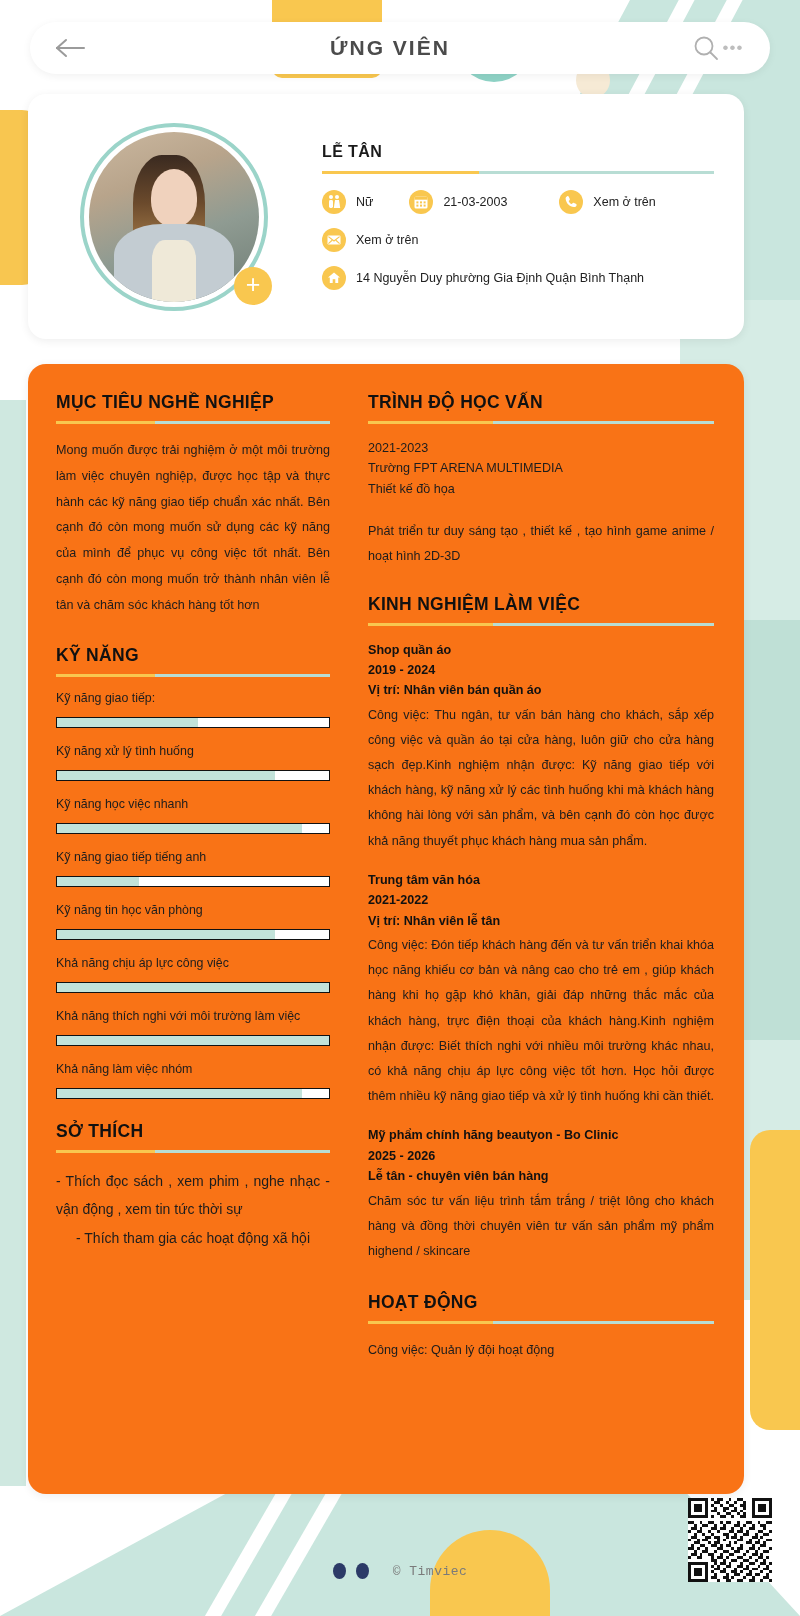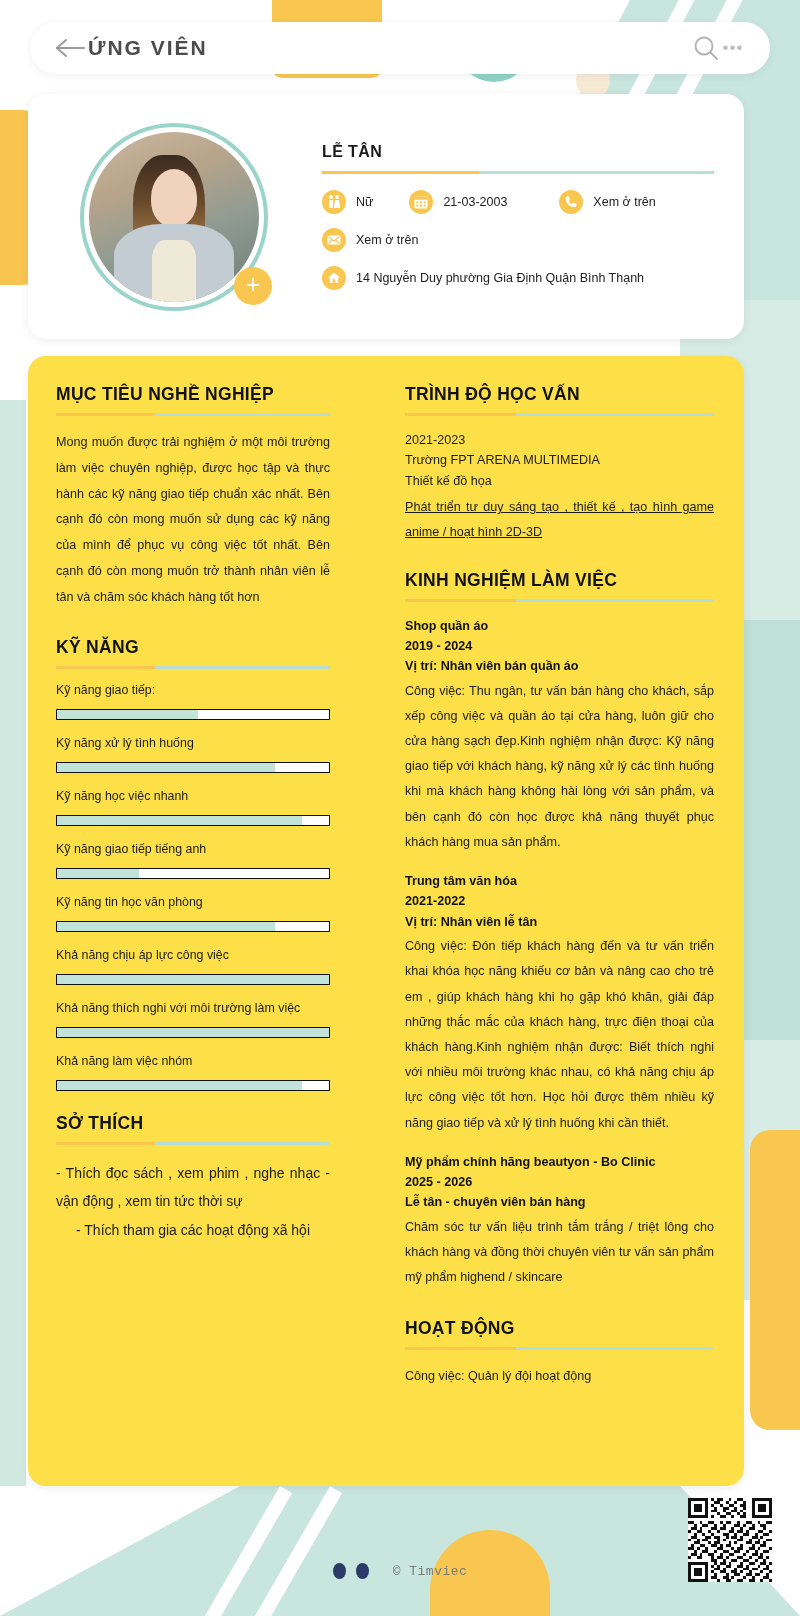--- a/index.html
+++ b/index.html
@@ -81,21 +81,21 @@
 
   
   .topbar {
     position: absolute; left: 30px; top: 22px; width: 740px; height: 52px;
     background: #ffffff; border-radius: 26px; z-index: 5;
     display: flex; align-items: center; padding: 0 24px;
     box-shadow: 0 2px 8px rgba(0,0,0,0.06);
   }
   .back-arrow { width: 34px; height: 22px; flex: 0 0 auto; cursor: pointer; }
   .topbar-title {
-    flex: 1; 
+    flex: 1; text-align: center;
     font-size: 21px; font-weight: bold; letter-spacing: 2px; color: #4b4b4b;
   }
   .search-icon { width: 28px; height: 28px; flex: 0 0 auto; cursor: pointer; }
   .dots-icon {
     width: 26px; flex: 0 0 auto; color: #bdbdbd;
     font-size: 17px; text-align: center; letter-spacing: 1px; cursor: pointer;
   }
 
   
   .profile-card {
@@ -155,24 +155,24 @@
   .ic {
     width: 24px; height: 24px; border-radius: 50%; background: #f9c74f;
     flex: 0 0 auto; position: relative; margin-right: 10px;
   }
   .ic svg { position: absolute; left: 4px; top: 4px; }
   .info-text { font-size: 12.5px; color: #222; }
   .gap-gender { width: 176px; }
 
   
   .body-card {
-    position: absolute; left: 28px; top: 356px; width: 716px; height: 1130px;
-    background: #fde047; border-radius: 18px; z-index: 4;
+    position: absolute; left: 28px; top: 364px; width: 716px; height: 1130px;
+    background: #f97316; border-radius: 18px; z-index: 4;
     box-shadow: 0 2px 10px rgba(0,0,0,0.07);
-    display: flex; padding: 28px 30px 10px 28px; gap: 37px;
+    display: flex; padding: 28px 30px 10px 28px;
   }
   .col-left { width: 296px; flex: 0 0 auto; padding-right: 22px; }
   .col-right { flex: 1; padding-left: 16px; }
 
   h2.sec {
     font-size: 17.5px; font-weight: bold; color: #111; letter-spacing: .3px;
   }
   .sec-rule {
     height: 3px; background: #b8ddd4; margin: 8px 0 14px; position: relative;
   }
@@ -189,21 +189,21 @@
   .skill-label { font-size: 12.4px; color: #1d1d1d; margin-bottom: 12px; }
   .bar {
     height: 11px; border: 1px solid #111; background: #ffffff; width: 100%;
   }
   .bar-fill { height: 100%; background: #c2e3da; }
 
   .hobby { font-size: 14px; line-height: 2.05; color: #1d1d1d; text-align: justify; }
   .hobby.last { text-align: center; }
 
   .edu-line { font-size: 12.6px; line-height: 1.62; color: #1d1d1d; }
-  .edu-para { font-size: 12.6px; line-height: 2.0; color: #1d1d1d; text-align: justify; margin-top: 4px; text-decoration: underline; }
+  .edu-para { font-size: 12.6px; line-height: 2.0; color: #1d1d1d; text-align: justify; margin-top: 20px; }
 
   .job { margin-bottom: 16px; }
   .job-b { font-size: 12.6px; font-weight: bold; color: #111; line-height: 1.62; }
   .job-p { font-size: 12.6px; line-height: 2.0; color: #1d1d1d; text-align: justify; margin-top: 2px; }
 
   .act-line { font-size: 12.6px; line-height: 1.95; color: #1d1d1d; }
 
   
   .footer {
     position: absolute; left: 0; bottom: 0; width: 800px; height: 130px; z-index: 6;

